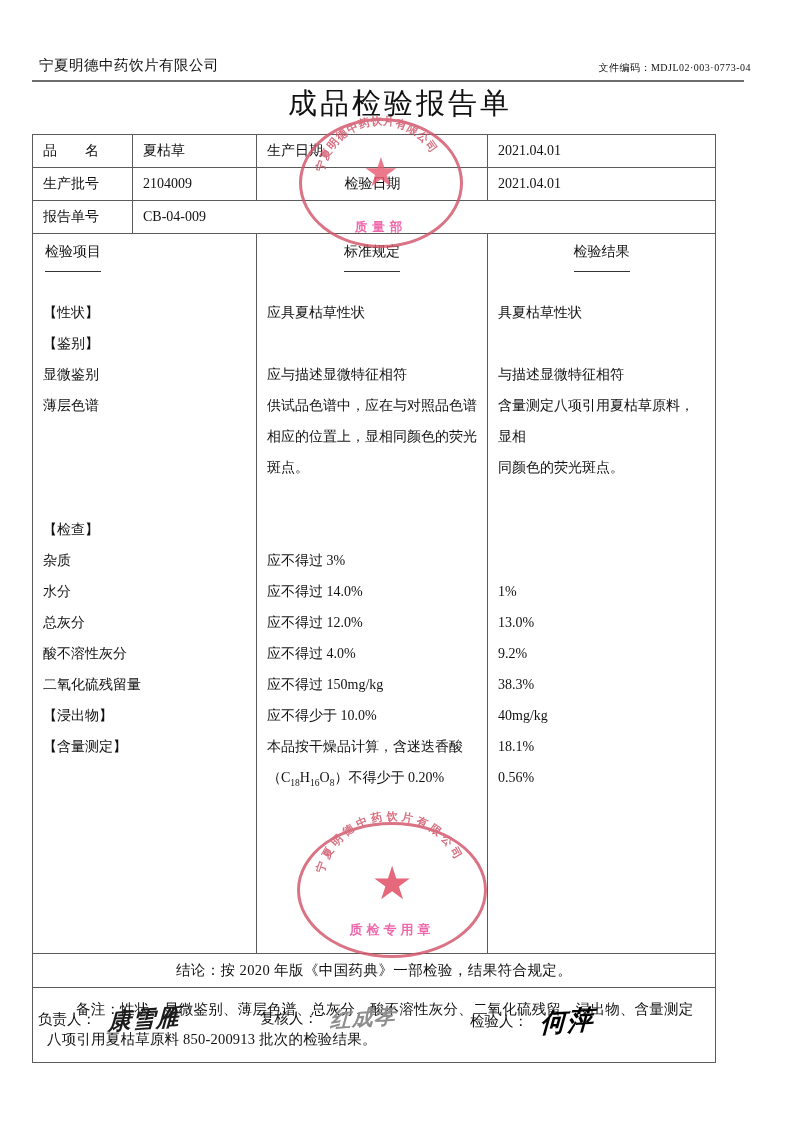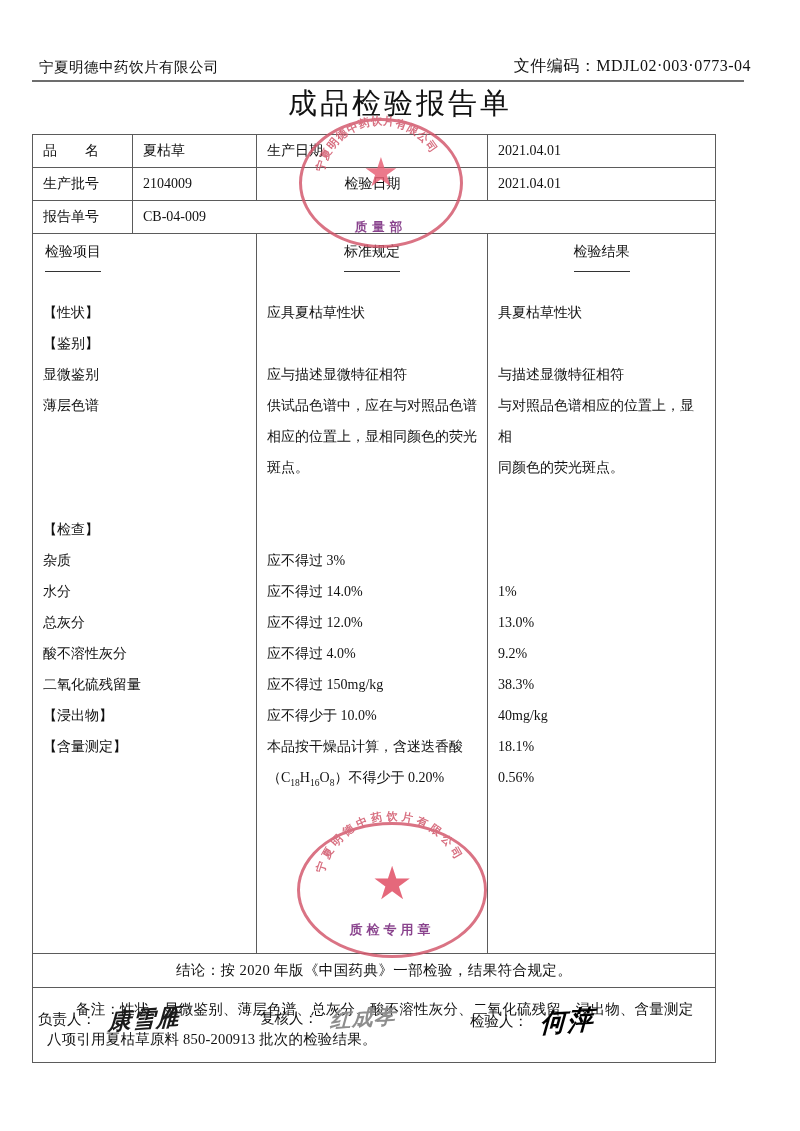--- a/index.html
+++ b/index.html
@@ -25,21 +25,21 @@
     left: 32px;
     top: 56px;
     width: 712px;
     display: flex;
     justify-content: space-between;
     align-items: flex-end;
     font-size: 14.5px;
     letter-spacing: .5px;
     margin-left: 7px;
   }
-  .hdr-right { font-size: 16px; }
+  .hdr-right { font-size: 10px; }
   .hdr-rule {
     position: absolute;
     left: 32px;
     top: 80px;
     width: 712px;
     height: 2px;
     background: #6d6d6d;
   }
 
   .doc-title {
@@ -196,21 +196,21 @@
   }
   .stamp .bottom-text {
     position: absolute;
     left: 0;
     bottom: 9px;
     width: 100%;
     text-align: center;
     font-size: 12.5px;
     font-weight: 700;
     letter-spacing: 5px;
-    color: #701a75;
+    color: #ec4899;
   }
   .stamp-bot .bottom-text { bottom: 16px; font-size: 13px; letter-spacing: 4px; }
   .stamp-title .star { color: #e75c72; }
 
   sub { font-size: .68em; }
 </style>
 </head>
 <body>
 
 <div class="page">
@@ -321,21 +321,21 @@
               <div class="itm blank">&nbsp;</div>
             </div>
         </td>
         <td>
           <div class="colhead"><span>检验结果</span></div>
           <div class="cellpad" id="col-result">
               <div class="itm blank">&nbsp;</div>
               <div class="itm">具夏枯草性状</div>
               <div class="itm blank">&nbsp;</div>
               <div class="itm">与描述显微特征相符</div>
-              <div class="itm">与对照品色谱相应的位置上，显相</div>
+              <div class="itm">含量测定八项引用夏枯草原料，显相</div>
               <div class="itm">同颜色的荧光斑点。</div>
               <div class="itm blank">&nbsp;</div>
               <div class="itm blank">&nbsp;</div>
               <div class="itm blank">&nbsp;</div>
               <div class="itm">1%</div>
               <div class="itm">13.0%</div>
               <div class="itm">9.2%</div>
               <div class="itm">38.3%</div>
               <div class="itm">40mg/kg</div>
               <div class="itm">18.1%</div>

